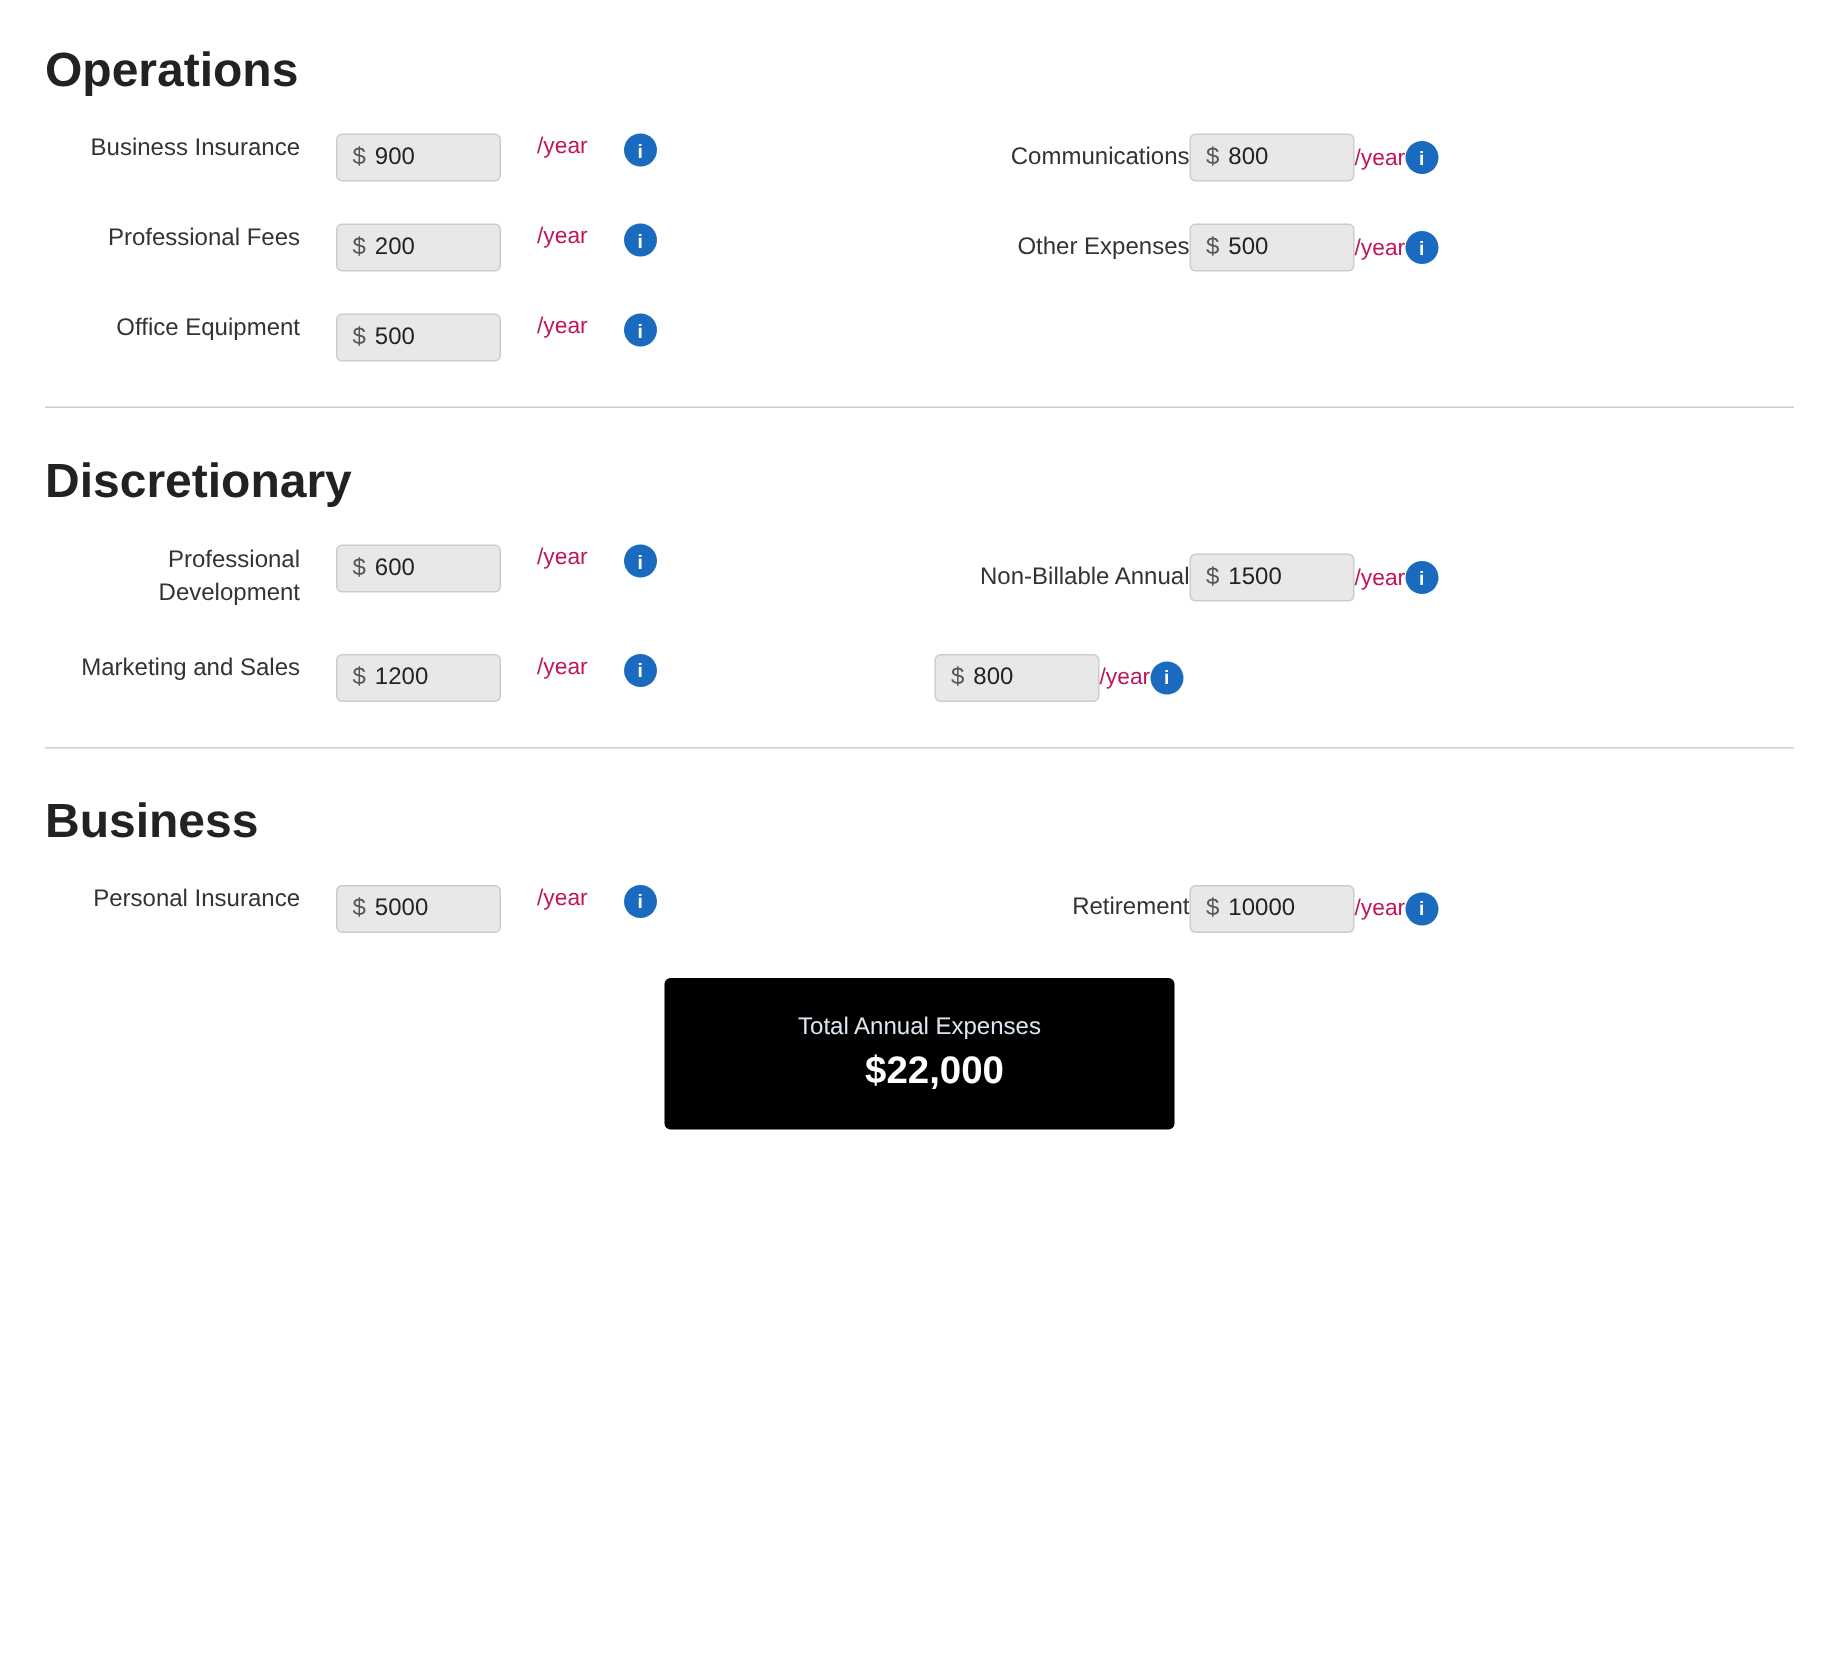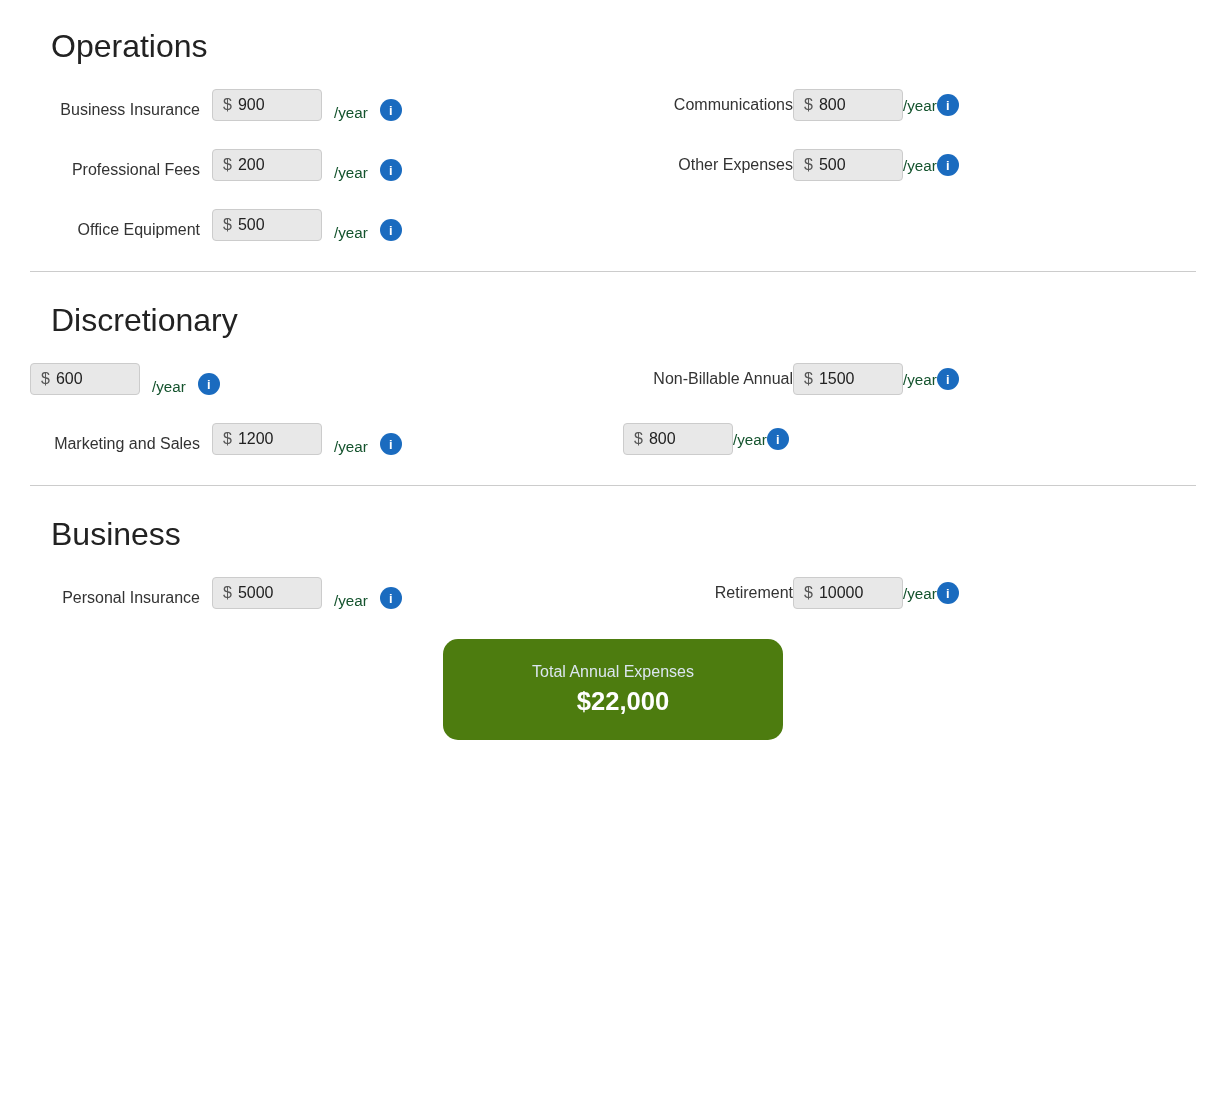--- a/index.html
+++ b/index.html
@@ -5,24 +5,23 @@
     * { box-sizing: border-box; margin: 0; padding: 0; }
     body {
       font-family: -apple-system, BlinkMacSystemFont, 'Segoe UI', Arial, sans-serif;
       background: #ffffff;
       color: #222;
       padding: 20px 30px;
       font-size: 16px;
     }
     .section-title {
       font-size: 2rem;
-      font-weight: 400;
+      font-weight: 700;
       margin-bottom: 24px;
       margin-top: 8px;
-      margin-left: 21px;
     }
     .section-divider {
       border: none;
       border-top: 1px solid #ccc;
       margin: 30px 0;
     }
     .grid {
       display: grid;
       grid-template-columns: 1fr 1fr;
       gap: 28px 20px;
@@ -56,21 +55,21 @@
       background: transparent;
       border: none;
       outline: none;
       font-size: 1rem;
       font-weight: 500;
       color: #222;
       width: 70px;
     }
     .year-label {
       font-size: 0.95rem;
-      color: #14532d;
+      color: #be185d;
       white-space: nowrap;
     }
     .info-btn {
       display: inline-flex;
       align-items: center;
       justify-content: center;
       width: 22px;
       height: 22px;
       border-radius: 50%;
       background: #1a6bbf;
@@ -79,42 +78,42 @@
       font-weight: bold;
       cursor: pointer;
       user-select: none;
       flex-shrink: 0;
     }
     .total-box {
       display: flex;
       flex-direction: column;
       align-items: center;
       justify-content: flex-start;
-      background: #4d7c0f;
-      border-radius: 15px;
+      background: #000000;
+      border-radius: 4px;
       padding: 24px 40px;
       max-width: 340px;
       margin: 30px auto 10px auto;
       text-align: center;
     }
     .total-label {
       font-size: 1rem;
       color: #dce6f0;
       margin-bottom: 6px;
     }
     .total-value {
       font-size: 1.6rem;
       font-weight: 700;
       color: #ffffff;
       margin-left: 20px;
     }
     .left-col {
       display: flex;
-      align-items: flex-end;
-      gap: 12px;
+      align-items: flex-start;
+      gap: 24px;
     }
     .right-col {
       display: flex;
       align-items: center;
     }
   </style>
 </head>
 <body>
 
 <h2 class="section-title">Operations</h2>
@@ -174,20 +173,21 @@
   <div></div>
 </div>
 
 <hr class="section-divider">
 
 <h2 class="section-title">Discretionary</h2>
 
 <div class="grid">
 
   <div class="left-col">
+    <div class="field-label multiline">Professional<br>Development</div>
     <div class="input-wrapper">
       <span class="input-dollar">$</span>
       <input class="input-value" type="text" value="600" style="">
     </div>
     <span class="year-label">/year</span>
     <span class="info-btn">i</span>
   </div>
 
   <div class="right-col">
     <div class="field-label">Non-Billable Annual</div>

